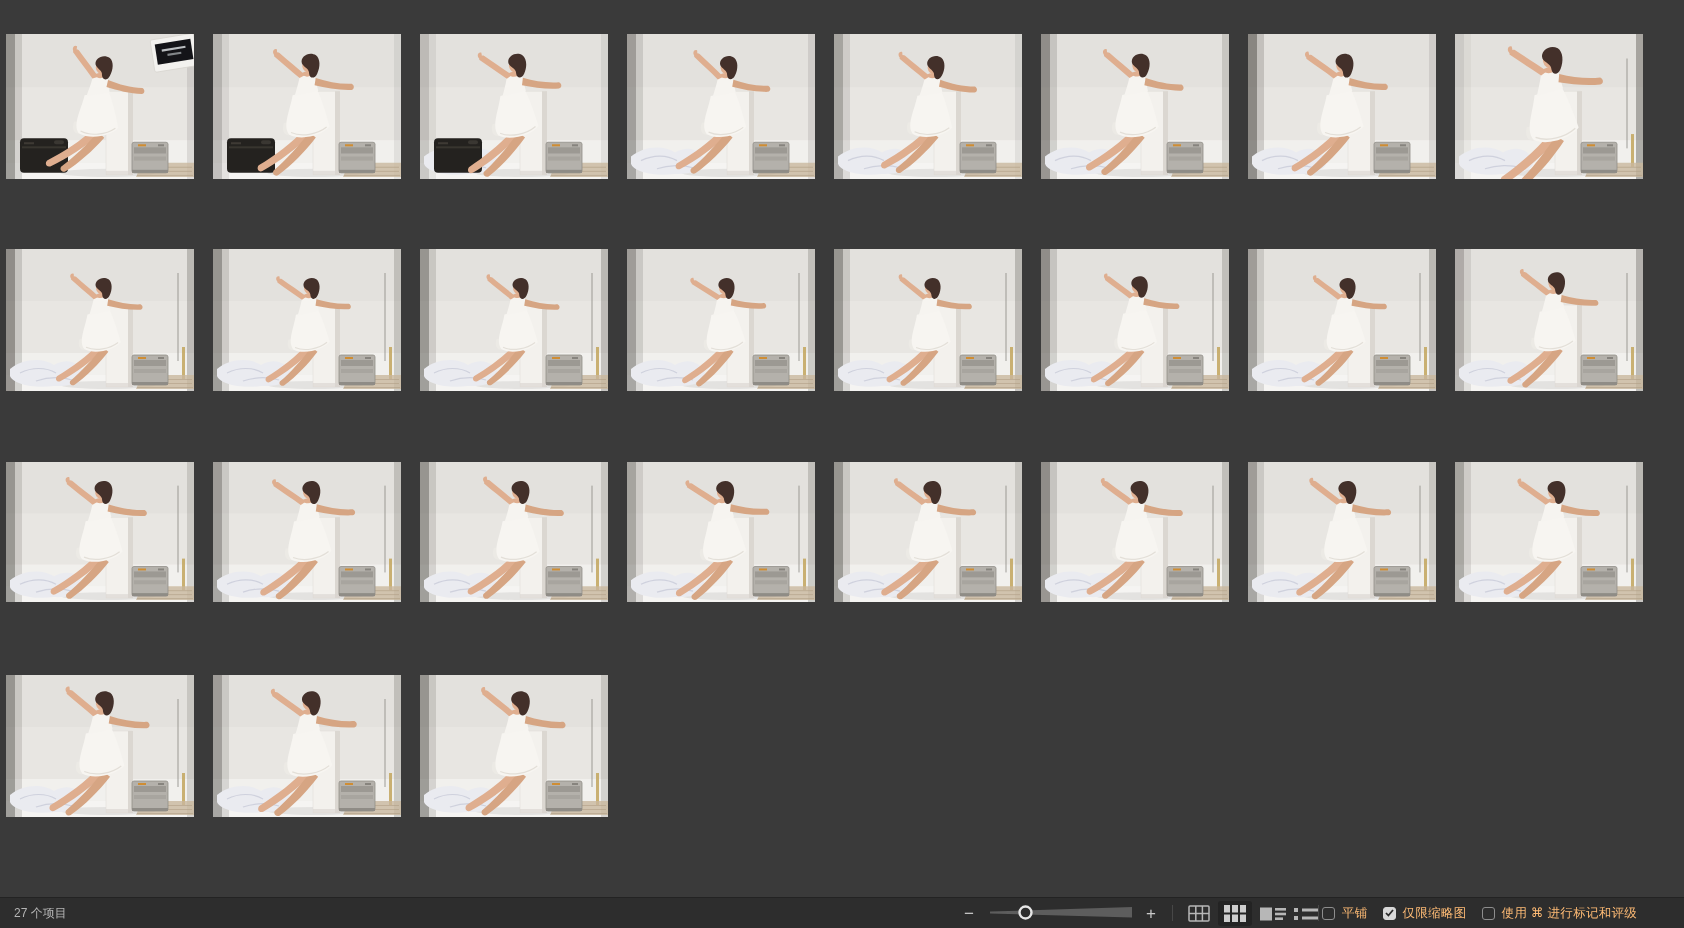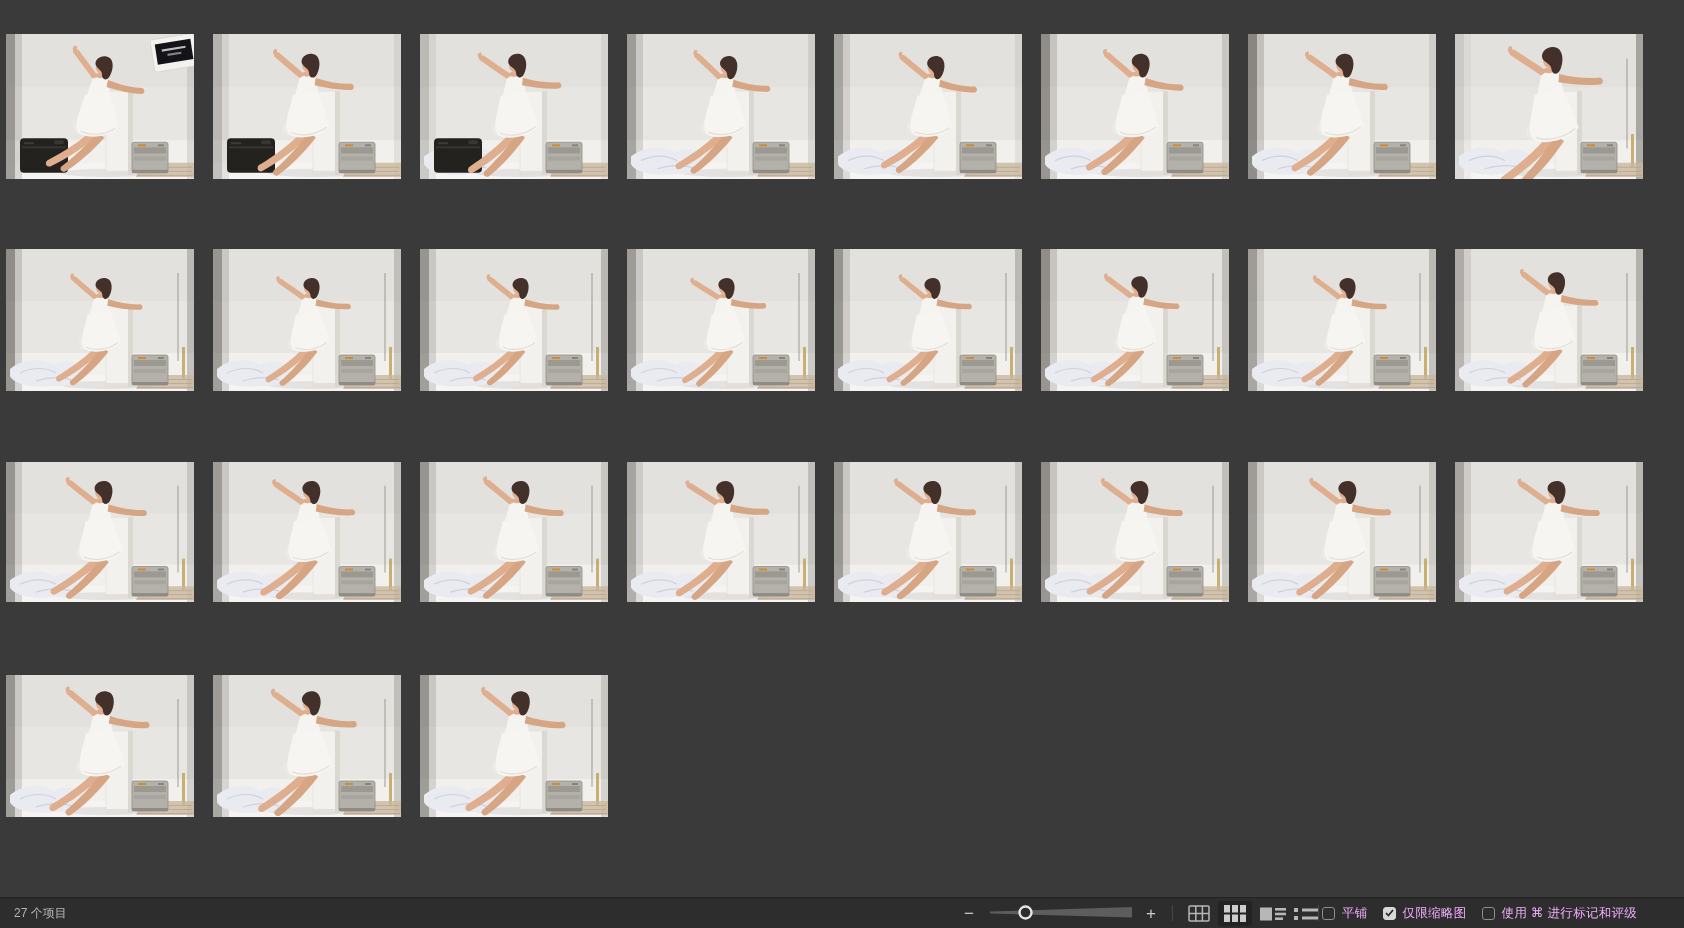--- a/index.html
+++ b/index.html
@@ -17,21 +17,21 @@
   .tbtn{position:absolute;top:0;height:30px;display:flex;align-items:center;
     justify-content:center;color:#c9c9c9;cursor:default;}
   .vsep{position:absolute;top:7px;width:1px;height:16px;background:#474747;}
   .zoomglyph{font-size:17px;line-height:1;}
   .slider{position:absolute;top:0;height:30px;}
   .slider svg{display:block;}
   .viewbtn{position:absolute;top:3px;height:25px;display:flex;align-items:center;
     justify-content:center;border-radius:3px;}
   .viewbtn.selected{background:#232323;}
   .checks{position:absolute;left:1322px;top:0;height:30px;display:flex;
-    align-items:center;gap:15px;color:#f0abfc;font-size:12.5px;letter-spacing:.3px;}
+    align-items:center;gap:15px;color:#fdba74;font-size:12.5px;letter-spacing:.3px;}
   .check{display:flex;align-items:center;gap:7px;white-space:nowrap;}
   .box{width:13px;height:13px;border:1px solid #8d8d8d;border-radius:3px;
     box-sizing:border-box;display:flex;align-items:center;justify-content:center;}
   .box.checked{background:#d8d8d8;border-color:#d8d8d8;}
 </style>
 </head>
 <body>
 
 <div class="browser">
     <div class="thumb" style="left: 6px; top: 34px; width: 188px; height: 145px;">

